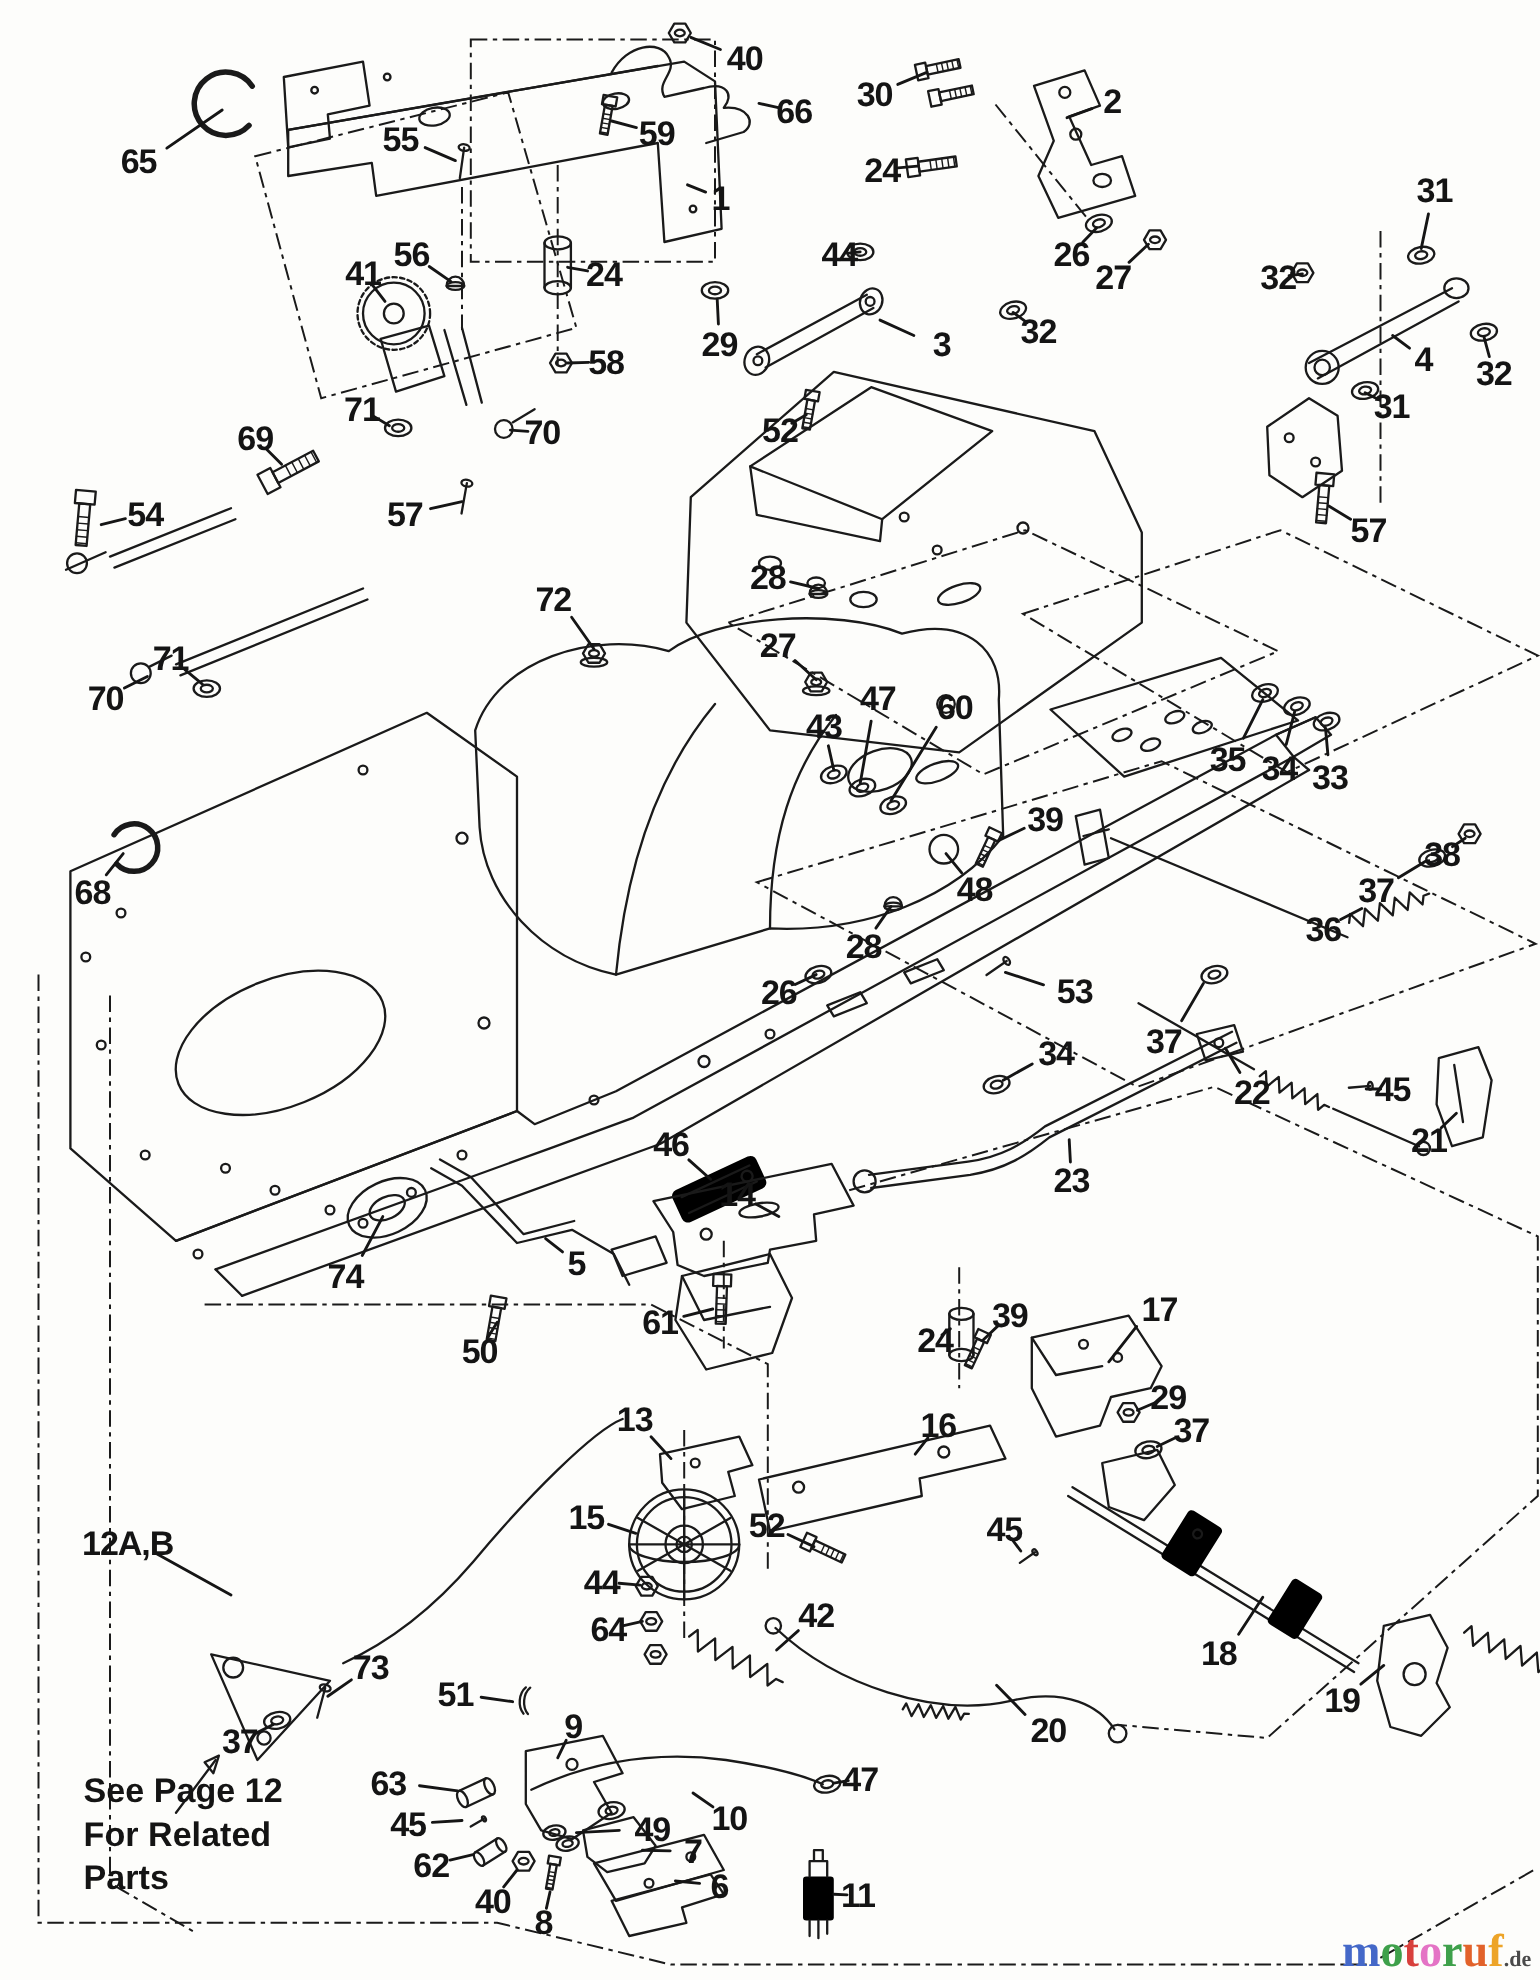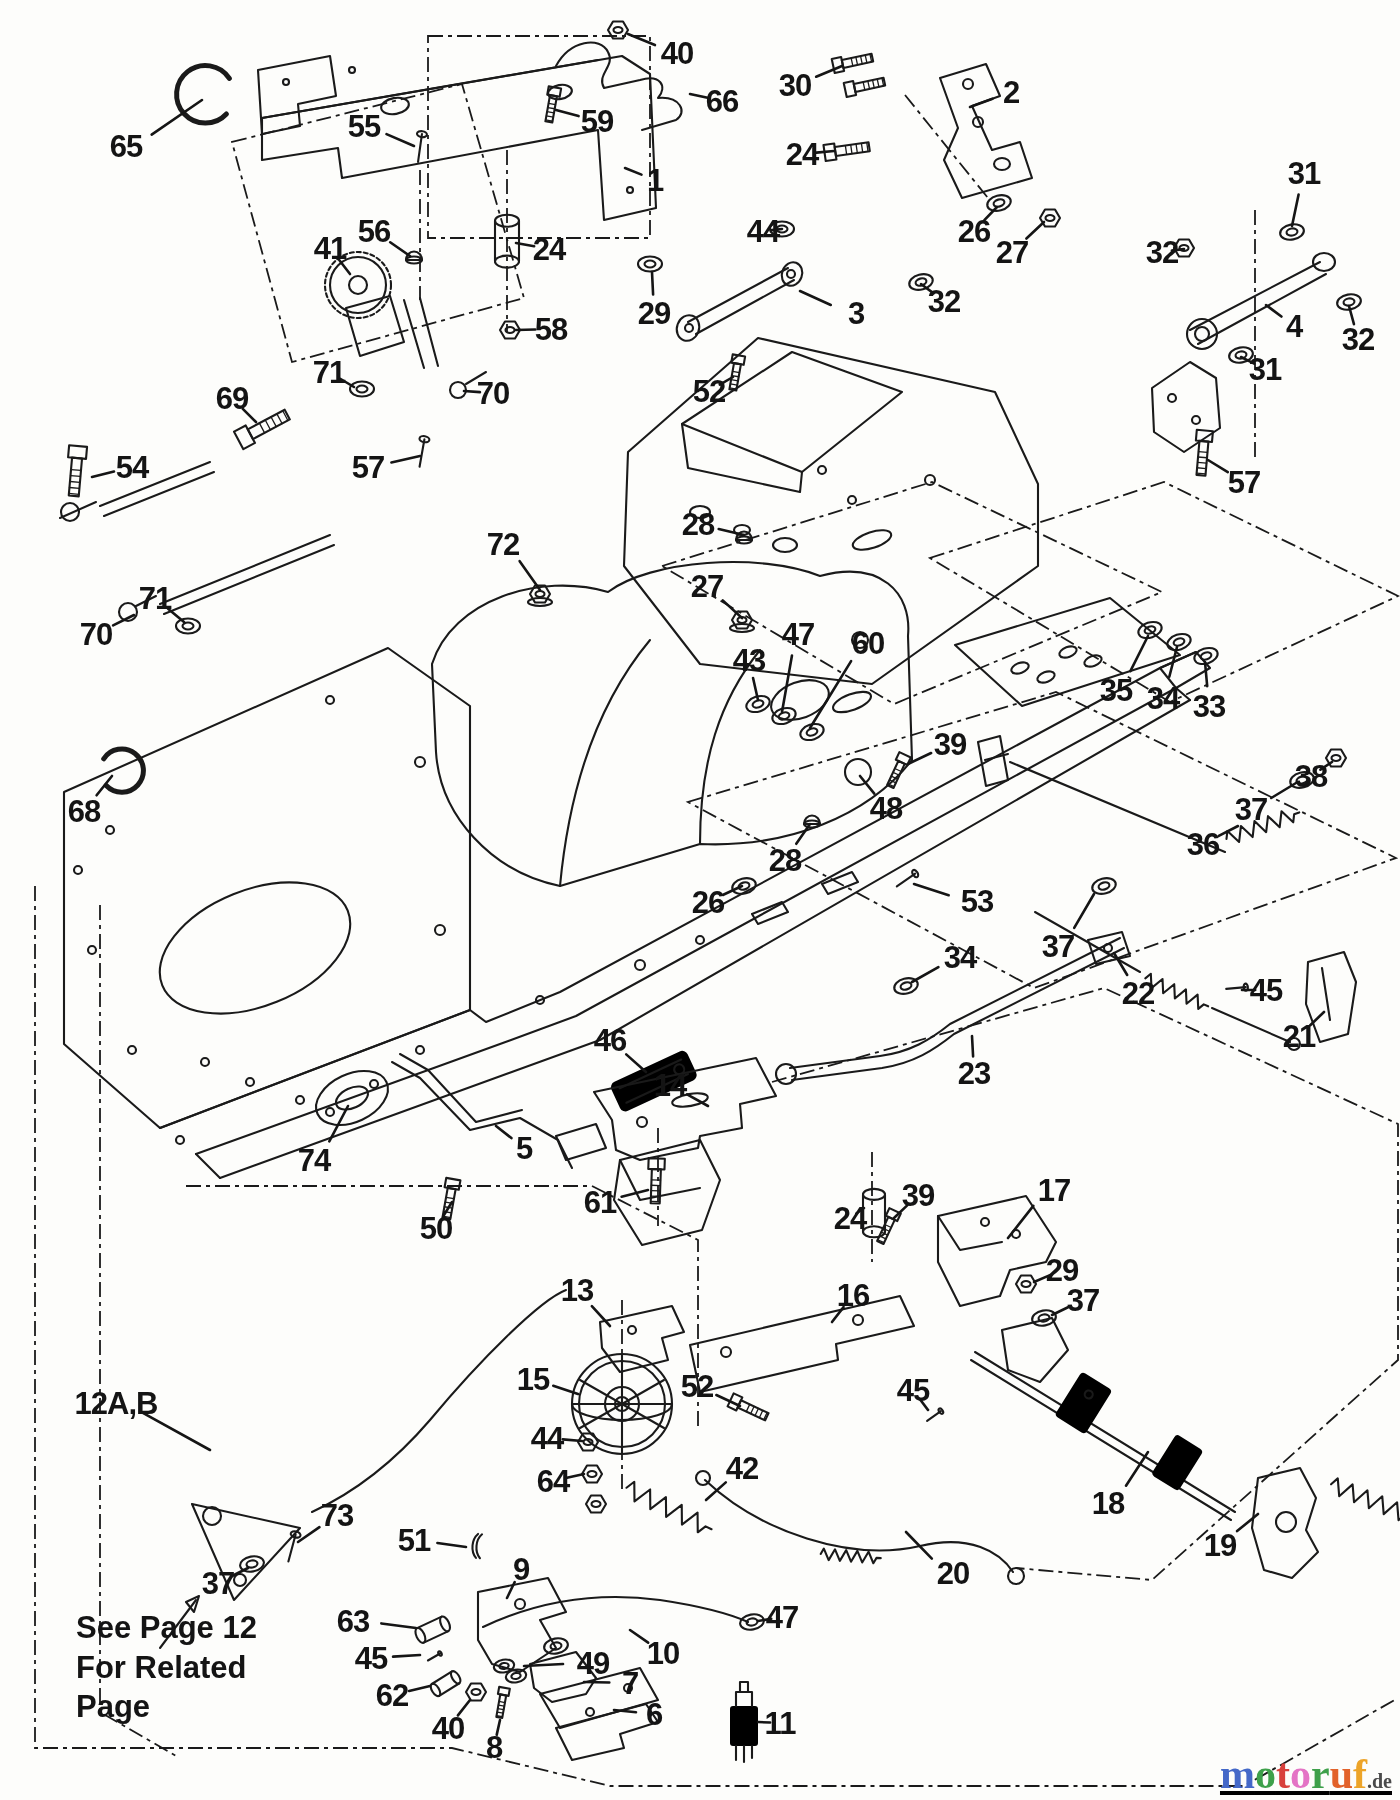--- a/index.html
+++ b/index.html
@@ -11,21 +11,21 @@
   .bold{stroke-width:3.6;}
   .thin{stroke-width:1.3;}
   .dashdot{fill:none;stroke:#1a1a1a;stroke-width:1.8;stroke-dasharray:15 5 4 5;}
   .dot{fill:#1a1a1a;stroke:none;}
   .leader{stroke:#151515;stroke-width:2.6;stroke-linecap:round;}
   .callout{font-family:"Liberation Sans",sans-serif;font-weight:700;font-size:31px;fill:#141414;
            text-anchor:middle;letter-spacing:-1px;}
   .note{position:absolute;left:76px;top:1608px;width:190px;color:#141414;font-weight:700;font-size:31px;line-height:1.28;}
   .note span{display:block;}
   .watermark{position:absolute;right:8px;bottom:2px;font-family:"Liberation Serif",serif;font-weight:700;
-             font-size:42px;letter-spacing:0;text-decoration:underline;}
+             font-size:42px;letter-spacing:0;}
   .watermark .tld{font-size:20px;color:#4a4a4a;font-weight:700;}
 </style>
 </head>
 <body>
 
 <div class="stage">
 
   <svg width="1400" height="1800" viewBox="0 0 1400 1800">
 
     <defs>
@@ -534,19 +534,19 @@
         <text x="780" y="1734" class="callout">11</text>
         <text x="953" y="1584" class="callout">20</text>
         <text x="1108" y="1514" class="callout">18</text>
         <text x="1220" y="1556" class="callout">19</text>
       </g>
   </svg>
 
   <div class="note">
     <span>See Page 12</span>
     <span>For Related</span>
-    <span>Page</span>
+    <span>Parts</span>
   </div>
 
   <div class="watermark">
     <span id="wm-letters"><span style="color: rgb(68, 104, 200);">m</span><span style="color: rgb(62, 160, 74);">o</span><span style="color: rgb(216, 64, 60);">t</span><span style="color: rgb(228, 115, 197);">o</span><span style="color: rgb(62, 160, 74);">r</span><span style="color: rgb(226, 98, 42);">u</span><span style="color: rgb(237, 164, 40);">f</span></span><span class="tld">.de</span>
   </div>
 </div>
 
 </body></html>

